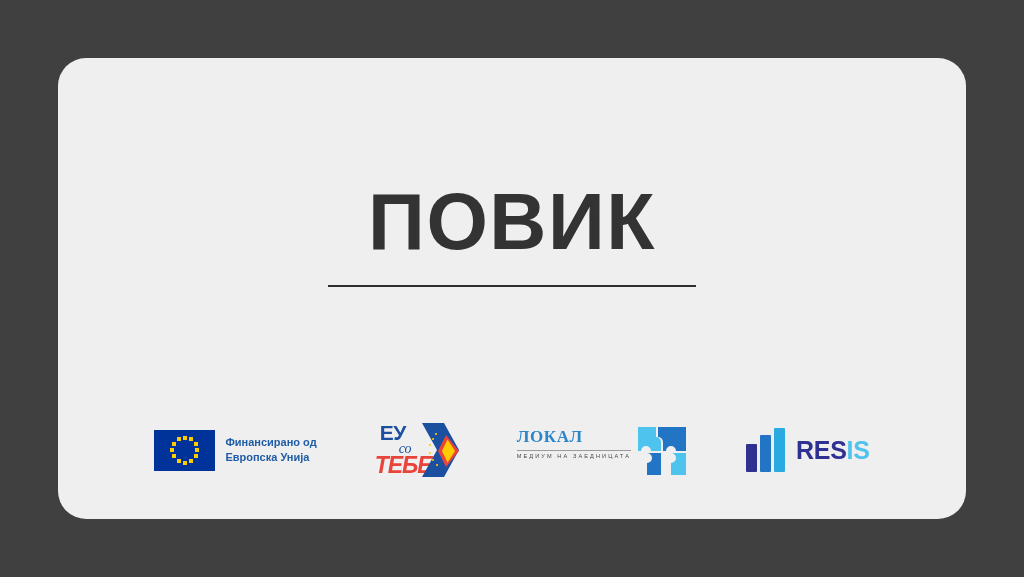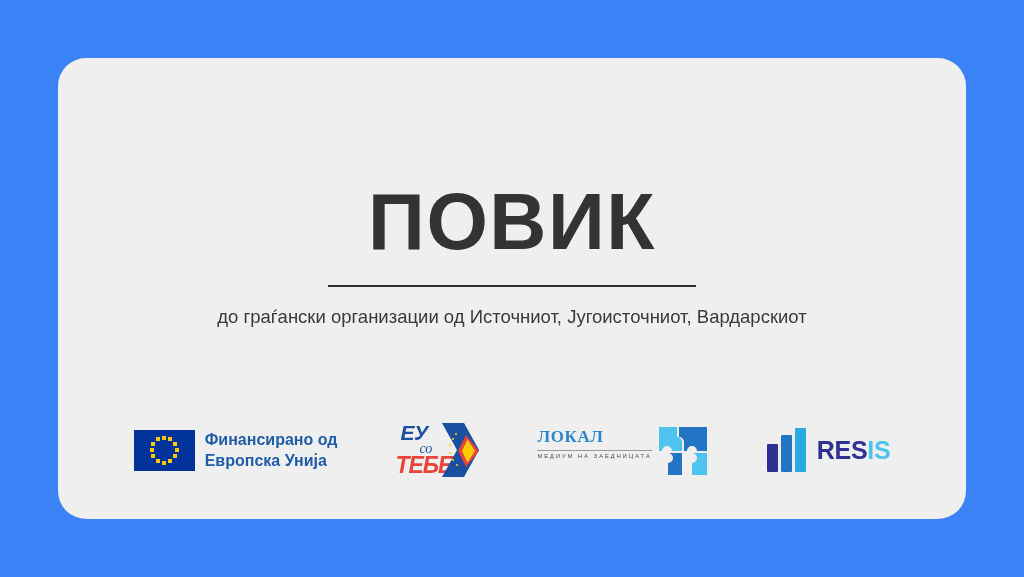--- a/index.html
+++ b/index.html
@@ -10,21 +10,21 @@
     width: 1024px;
     height: 577px;
     overflow: hidden;
     font-family: "Liberation Sans", sans-serif;
   }
 
   #poster {
     position: relative;
     width: 1024px;
     height: 577px;
-    background: #3b82f6;
+    background: #404040;
     box-sizing: border-box;
   }
 
   #card {
     position: absolute;
     left: 58px;
     top: 58px;
     width: 908px;
     height: 461px;
     background: #EFEFEF;
@@ -103,21 +103,21 @@
   #eu-flag-icon .star {
     position: absolute;
     width: 4px;
     height: 4px;
     color: #FFCC00;
     font-size: 6px;
     line-height: 4px;
     text-align: center;
   }
   #eu-funded-text {
-    font-size: 16px;
+    font-size: 11px;
     font-weight: bold;
     color: #1F5CA8;
     line-height: 1.32;
     white-space: nowrap;
     font-family: "Liberation Sans", sans-serif;
   }
   #eu-funded-text span { display: block; }
 
   
   #eu-withyou-logo {
@@ -126,21 +126,20 @@
     height: 62px;
     flex: none;
   }
   #eu-withyou-logo .eu-word {
     position: absolute;
     left: 5px;
     top: 2px;
     font-size: 21px;
     font-weight: bold;
     color: #1B4FA0;
-    font-style: italic;
     letter-spacing: -0.5px;
     font-family: "Liberation Sans", sans-serif;
   }
   #eu-withyou-logo .so-word {
     position: absolute;
     left: 24px;
     top: 22px;
     font-size: 14px;
     font-style: italic;
     color: #1B4FA0;
@@ -236,21 +235,20 @@
 </head>
 <body>
 
 <div id="poster">
   <div id="card">
 
     <div id="headline-block">
       <h1 id="page-title">ПОВИК</h1>
       <div id="title-divider"></div>
       <div id="subtitle">
-        <span class="sub-line">до граѓански организации од Источниот, Југоисточниот, Вардарскиот</span>
       </div>
     </div>
 
     <div id="logo-strip">
 
       <div class="logo" id="eu-funded-logo">
         <div id="eu-flag-icon">
             <span class="star" style="left: 28.5px; top: 6px; background: rgb(255, 204, 0);"></span>
             <span class="star" style="left: 34.75px; top: 7.67468px; background: rgb(255, 204, 0);"></span>
             <span class="star" style="left: 39.3253px; top: 12.25px; background: rgb(255, 204, 0);"></span>

